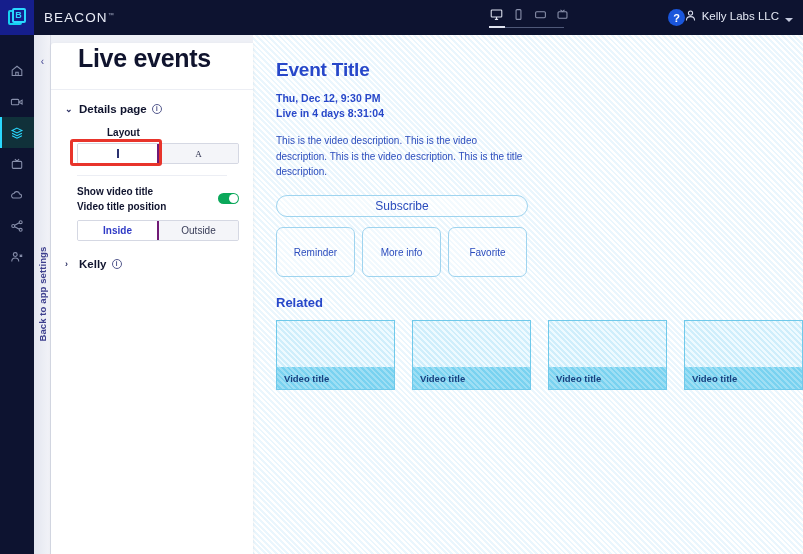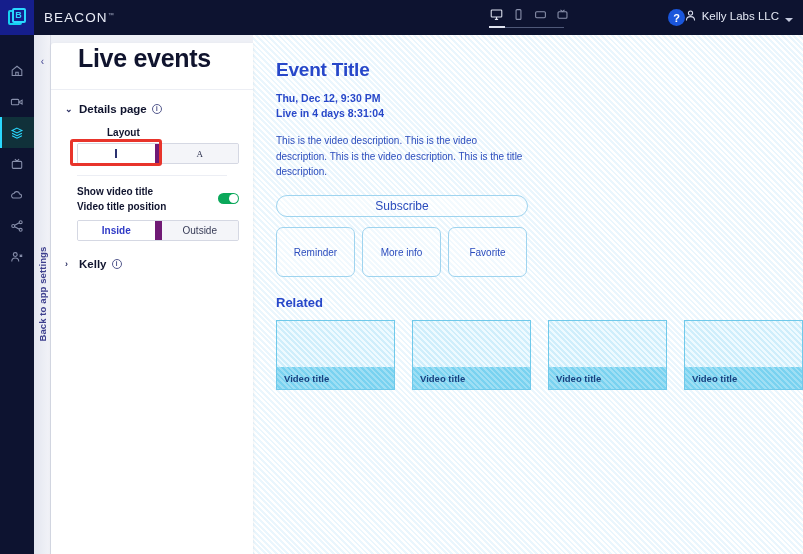--- a/index.html
+++ b/index.html
@@ -183,21 +183,21 @@
     border-radius: 2px;
     overflow: hidden;
     background: #f4f5f9;
   }
   .seg-btn {
     flex: 1; height: 19px;
     display: flex; align-items: center; justify-content: center;
     font-size: 10px; color: #383c57;
     background: #f4f5f9;
     cursor: pointer;
-    border-right: 7px solid #701a75;
+    border-right: 2px solid #701a75;
   }
   .seg-btn:last-child { border-right: none; }
   .seg-btn.sel { background: #ffffff; color: #2f3ac6; font-weight: bold; }
 
   .layout-seg-wrap { position: relative; margin-left: 0; }
   .focus-ring {
     position: absolute; left: 5px; top: -4px;
     width: 92px; height: 27px;
     border: 3px solid #e8342b;
     border-radius: 3px;

